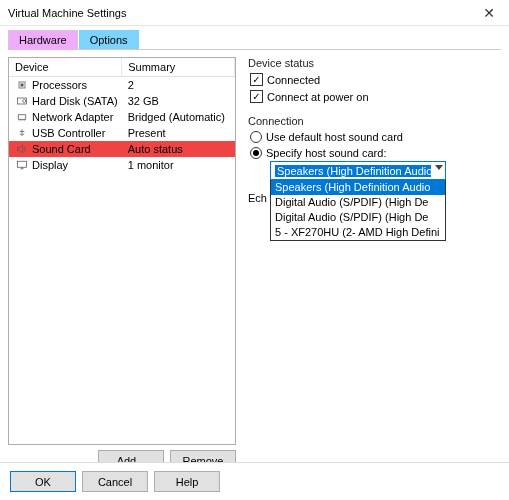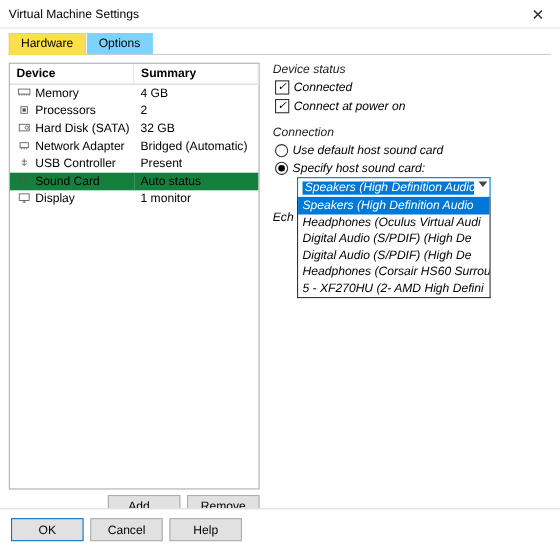--- a/index.html
+++ b/index.html
@@ -29,21 +29,21 @@
   }
   .tab {
     padding: 3px 10px 4px 10px;
     border: 1px solid transparent;
     border-bottom: none;
     background: #7dd3fc;
     margin-right: 1px;
     cursor: default;
   }
   .tab.active {
-    background: #fde047;
+    background: #f0abfc;
     border-color: #ccc;
     position: relative;
     z-index: 2;
   }
   .tab-border-line {
     height: 1px; background: #ccc;
     margin: 0 8px; position: relative; top: -1px; z-index: 1;
   }
   .content {
     display: flex; padding: 6px 8px 2px 8px;
@@ -53,42 +53,42 @@
     width: 228px; display: flex; flex-direction: column;
   }
   .devlist {
     border: 1px solid #adadad;
     height: 388px;
     overflow: auto;
     background: #fff;
   }
   .devlist table { width: 100%; border-collapse: collapse; }
   .devlist th {
-    text-align: left; font-weight: bold;
+    text-align: left; font-weight: normal;
     padding: 3px 6px;
     background: #fff;
     border-bottom: 1px solid #e0e0e0;
     border-right: 1px solid #e8e8e8;
   }
   .devlist td { padding: 2px 2px 2px 6px; }
-  .devlist tr.sel td { background: #15803d; }
+  .devlist tr.sel td { background: #ef4444; }
   .dev-icon {
     display: inline-block; width: 14px; text-align: center;
     margin-right: 3px; color: #555;
   }
   .dev-icon svg { width: 12px; height: 10px; vertical-align: -1px; }
   .left-btns { display: flex; justify-content: flex-end; gap: 6px; padding-top: 5px; }
   .btn {
     min-width: 66px; height: 21px;
     background: #e1e1e1; border: 1px solid #adadad;
     font: inherit; cursor: default; padding: 0 8px;
   }
   .btn.primary { border-color:#0078d7; }
   
-  .right { flex: 1; padding-left: 12px; position: relative; font-style: italic; }
+  .right { flex: 1; padding-left: 12px; position: relative; }
   .group { margin-bottom: 12px; }
   .group-title { color: #222; }
   .chk-row, .radio-row { display: flex; align-items: center; gap: 4px; margin-top: 4px; margin-left: 2px; }
   .chk {
     width: 13px; height: 13px; border: 1px solid #333;
     display: inline-flex; align-items: center; justify-content: center;
     font-size: 10px; line-height: 1; color:#000; background:#fff;
   }
   .radio {
     width: 12px; height: 12px; border: 1px solid #333; border-radius: 50%;
@@ -158,27 +158,20 @@
       <table>
         <thead>
           <tr>
             <th style="width:50%">Device</th>
             <th>Summary</th>
           </tr>
         </thead>
         <tbody id="dev-rows">
             <tr>
               <td><span class="dev-icon"><svg viewBox="0 0 16 12">
-                    <rect x="1" y="2" width="14" height="6" fill="none" stroke="#555"></rect>
-                    <path d="M2 8v2M5 8v2M8 8v2M11 8v2M14 8v2" stroke="#555"></path>
-                  </svg></span><span>Memory</span></td>
-              <td>4 GB</td>
-            </tr>
-            <tr>
-              <td><span class="dev-icon"><svg viewBox="0 0 16 12">
                     <rect x="4" y="2" width="8" height="8" fill="none" stroke="#555"></rect>
                     <rect x="6" y="4" width="4" height="4" fill="#555"></rect>
                   </svg></span><span>Processors</span></td>
               <td>2</td>
             </tr>
             <tr>
               <td><span class="dev-icon"><svg viewBox="0 0 16 12">
                     <rect x="2" y="2" width="12" height="8" fill="none" stroke="#555"></rect>
                     <circle cx="11" cy="6" r="2" fill="none" stroke="#555"></circle>
                   </svg></span><span>Hard Disk (SATA)</span></td>
@@ -245,24 +238,22 @@
           </span>
         <span>Specify host sound card:</span>
       </div>
       <div class="dropdown">
         <div class="dd-field">
           <span class="seltext">Speakers (High Definition Audio</span>
           <span class="dd-arrow"></span>
         </div>
         <div class="dd-list" id="dd-list">
             <div class="dd-item hl">Speakers (High Definition Audio</div>
-            <div class="dd-item">Headphones (Oculus Virtual Audi</div>
             <div class="dd-item">Digital Audio (S/PDIF) (High De</div>
             <div class="dd-item">Digital Audio (S/PDIF) (High De</div>
-            <div class="dd-item">Headphones (Corsair HS60 Surrou</div>
             <div class="dd-item">5 - XF270HU (2- AMD High Defini</div>
           </div>
       </div>
     </div>
 
     <div class="chk-row echo-row">
       <span>Ech</span>
     </div>
   </div>
 </div>

